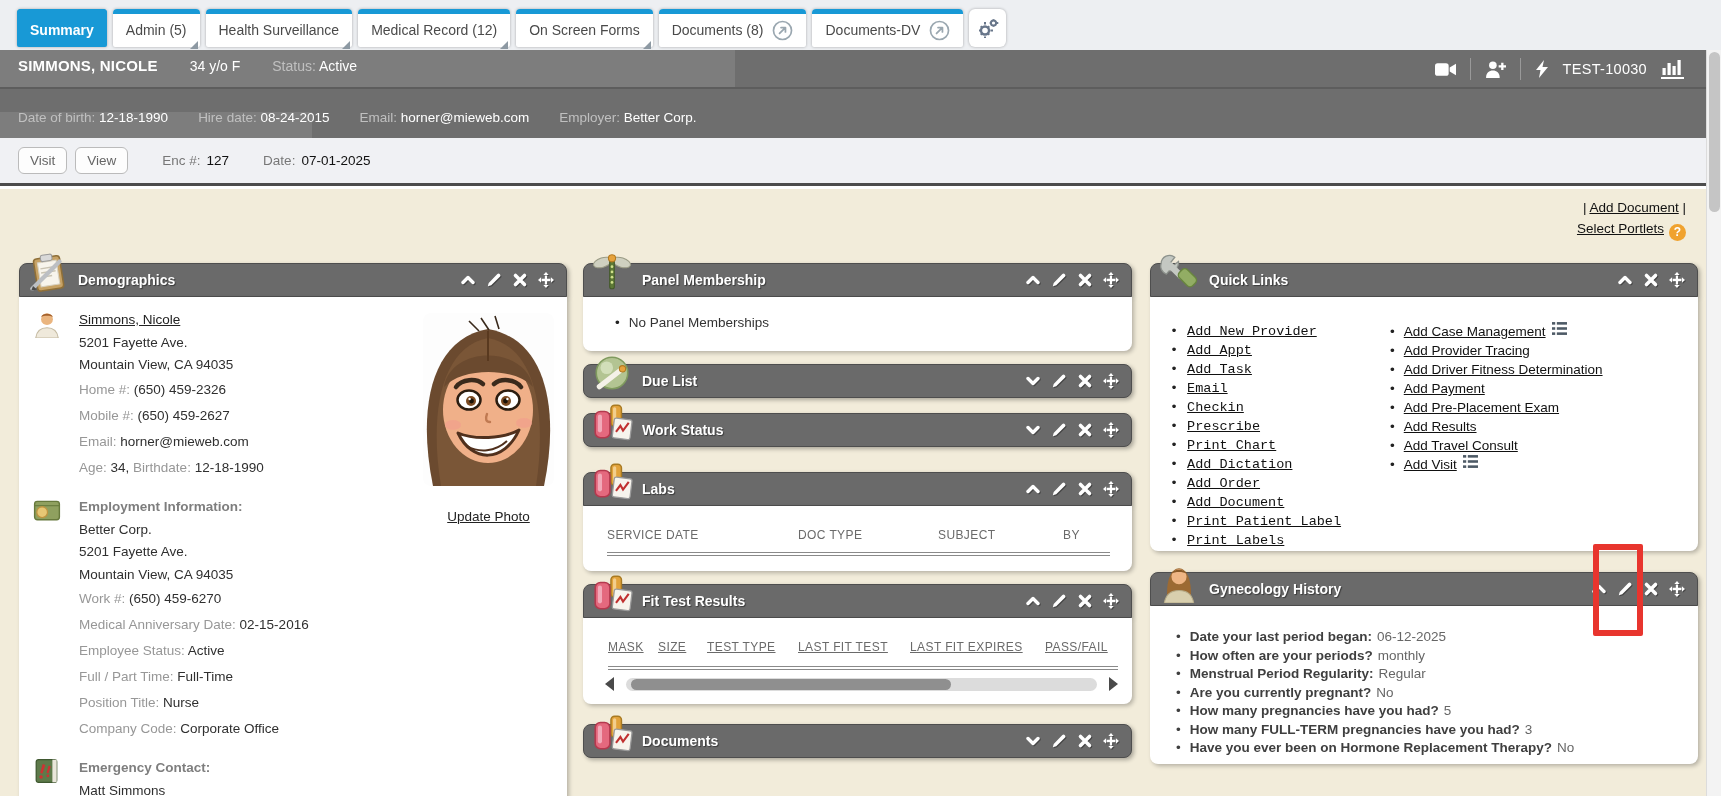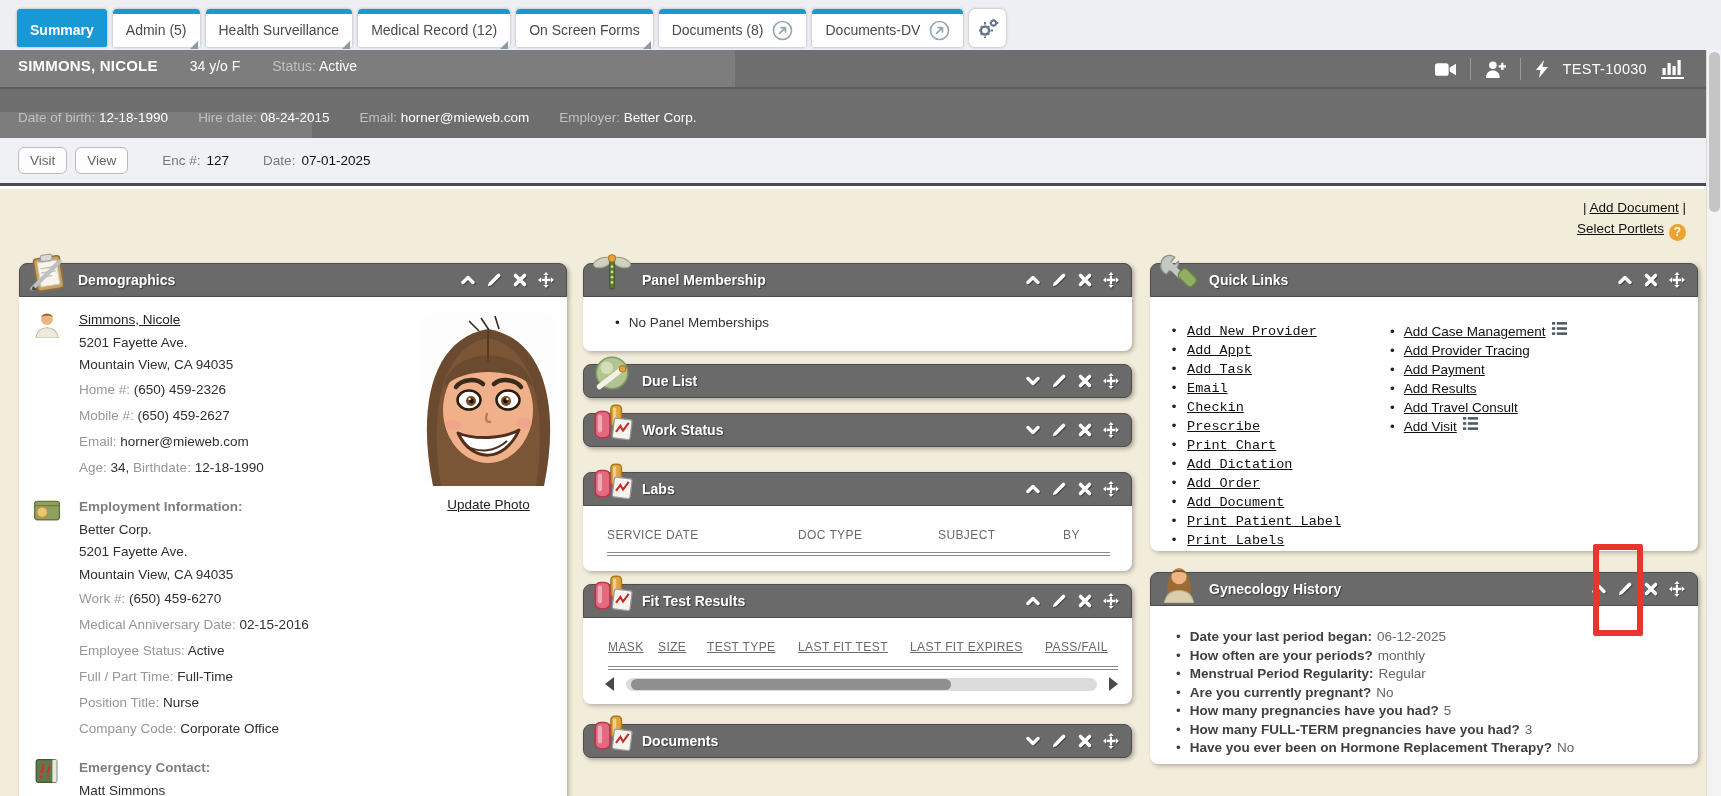--- a/index.html
+++ b/index.html
@@ -97,21 +97,21 @@
   .demo-sec { position:relative; padding-left:60px; margin-bottom:14px; }
   .sec-icon { position:absolute; left:14px; top:1px; width:28px; height:28px; }
   .sec-icon svg { width:28px; height:28px; }
   .dline2 { line-height:22.5px; color:#2f2f2f; }
   .dfield { line-height:26px; }
   .dfield .lbl { color:#979797; }
   .dfield .val { color:#2f2f2f; }
   .dheading { font-weight:bold; color:#7e7e7e; line-height:24px; }
   .namelink { color:#222; text-decoration:underline; cursor:pointer; }
   .photo { position:absolute; left:404px; top:16px; width:131px; height:173px; border-radius:8px; overflow:hidden; background:#fdfdfd; }
-  .updphoto { position:absolute; left:404px; top:200px; width:131px; text-align:center; }
+  .updphoto { position:absolute; left:404px; top:212px; width:131px; text-align:center; }
   .updphoto span { color:#222; text-decoration:underline; cursor:pointer; }
   
   .brow { display:flex; line-height:19px; }
   .brow::before { content:'•'; margin:0 9px 0 0; color:#222; }
   .blink { color:#111; text-decoration:underline; cursor:pointer; }
   .licon { width:15px; height:13px; margin-left:6px; vertical-align:-2px; }
   
   .tcols { position:absolute; left:0; right:0; top:22px; font-size:12px; letter-spacing:.4px; color:#6a6a6a; }
   .tcols span { position:absolute; white-space:nowrap; }
   .tcols.sortable span { text-decoration:underline; cursor:pointer; }
@@ -766,21 +766,27 @@
             <div class="brow">
                 <span class="blink">Add Case Management</span>
                 <svg class="licon">
                   <use href="#i-list"></use>
                 </svg>
               </div>
             <div class="brow">
                 <span class="blink">Add Provider Tracing</span>
               </div>
             <div class="brow">
+                <span class="blink">Add Driver Fitness Determination</span>
+              </div>
+            <div class="brow">
                 <span class="blink">Add Payment</span>
+              </div>
+            <div class="brow">
+                <span class="blink">Add Pre-Placement Exam</span>
               </div>
             <div class="brow">
                 <span class="blink">Add Results</span>
               </div>
             <div class="brow">
                 <span class="blink">Add Travel Consult</span>
               </div>
             <div class="brow">
                 <span class="blink">Add Visit</span>
                 <svg class="licon">

